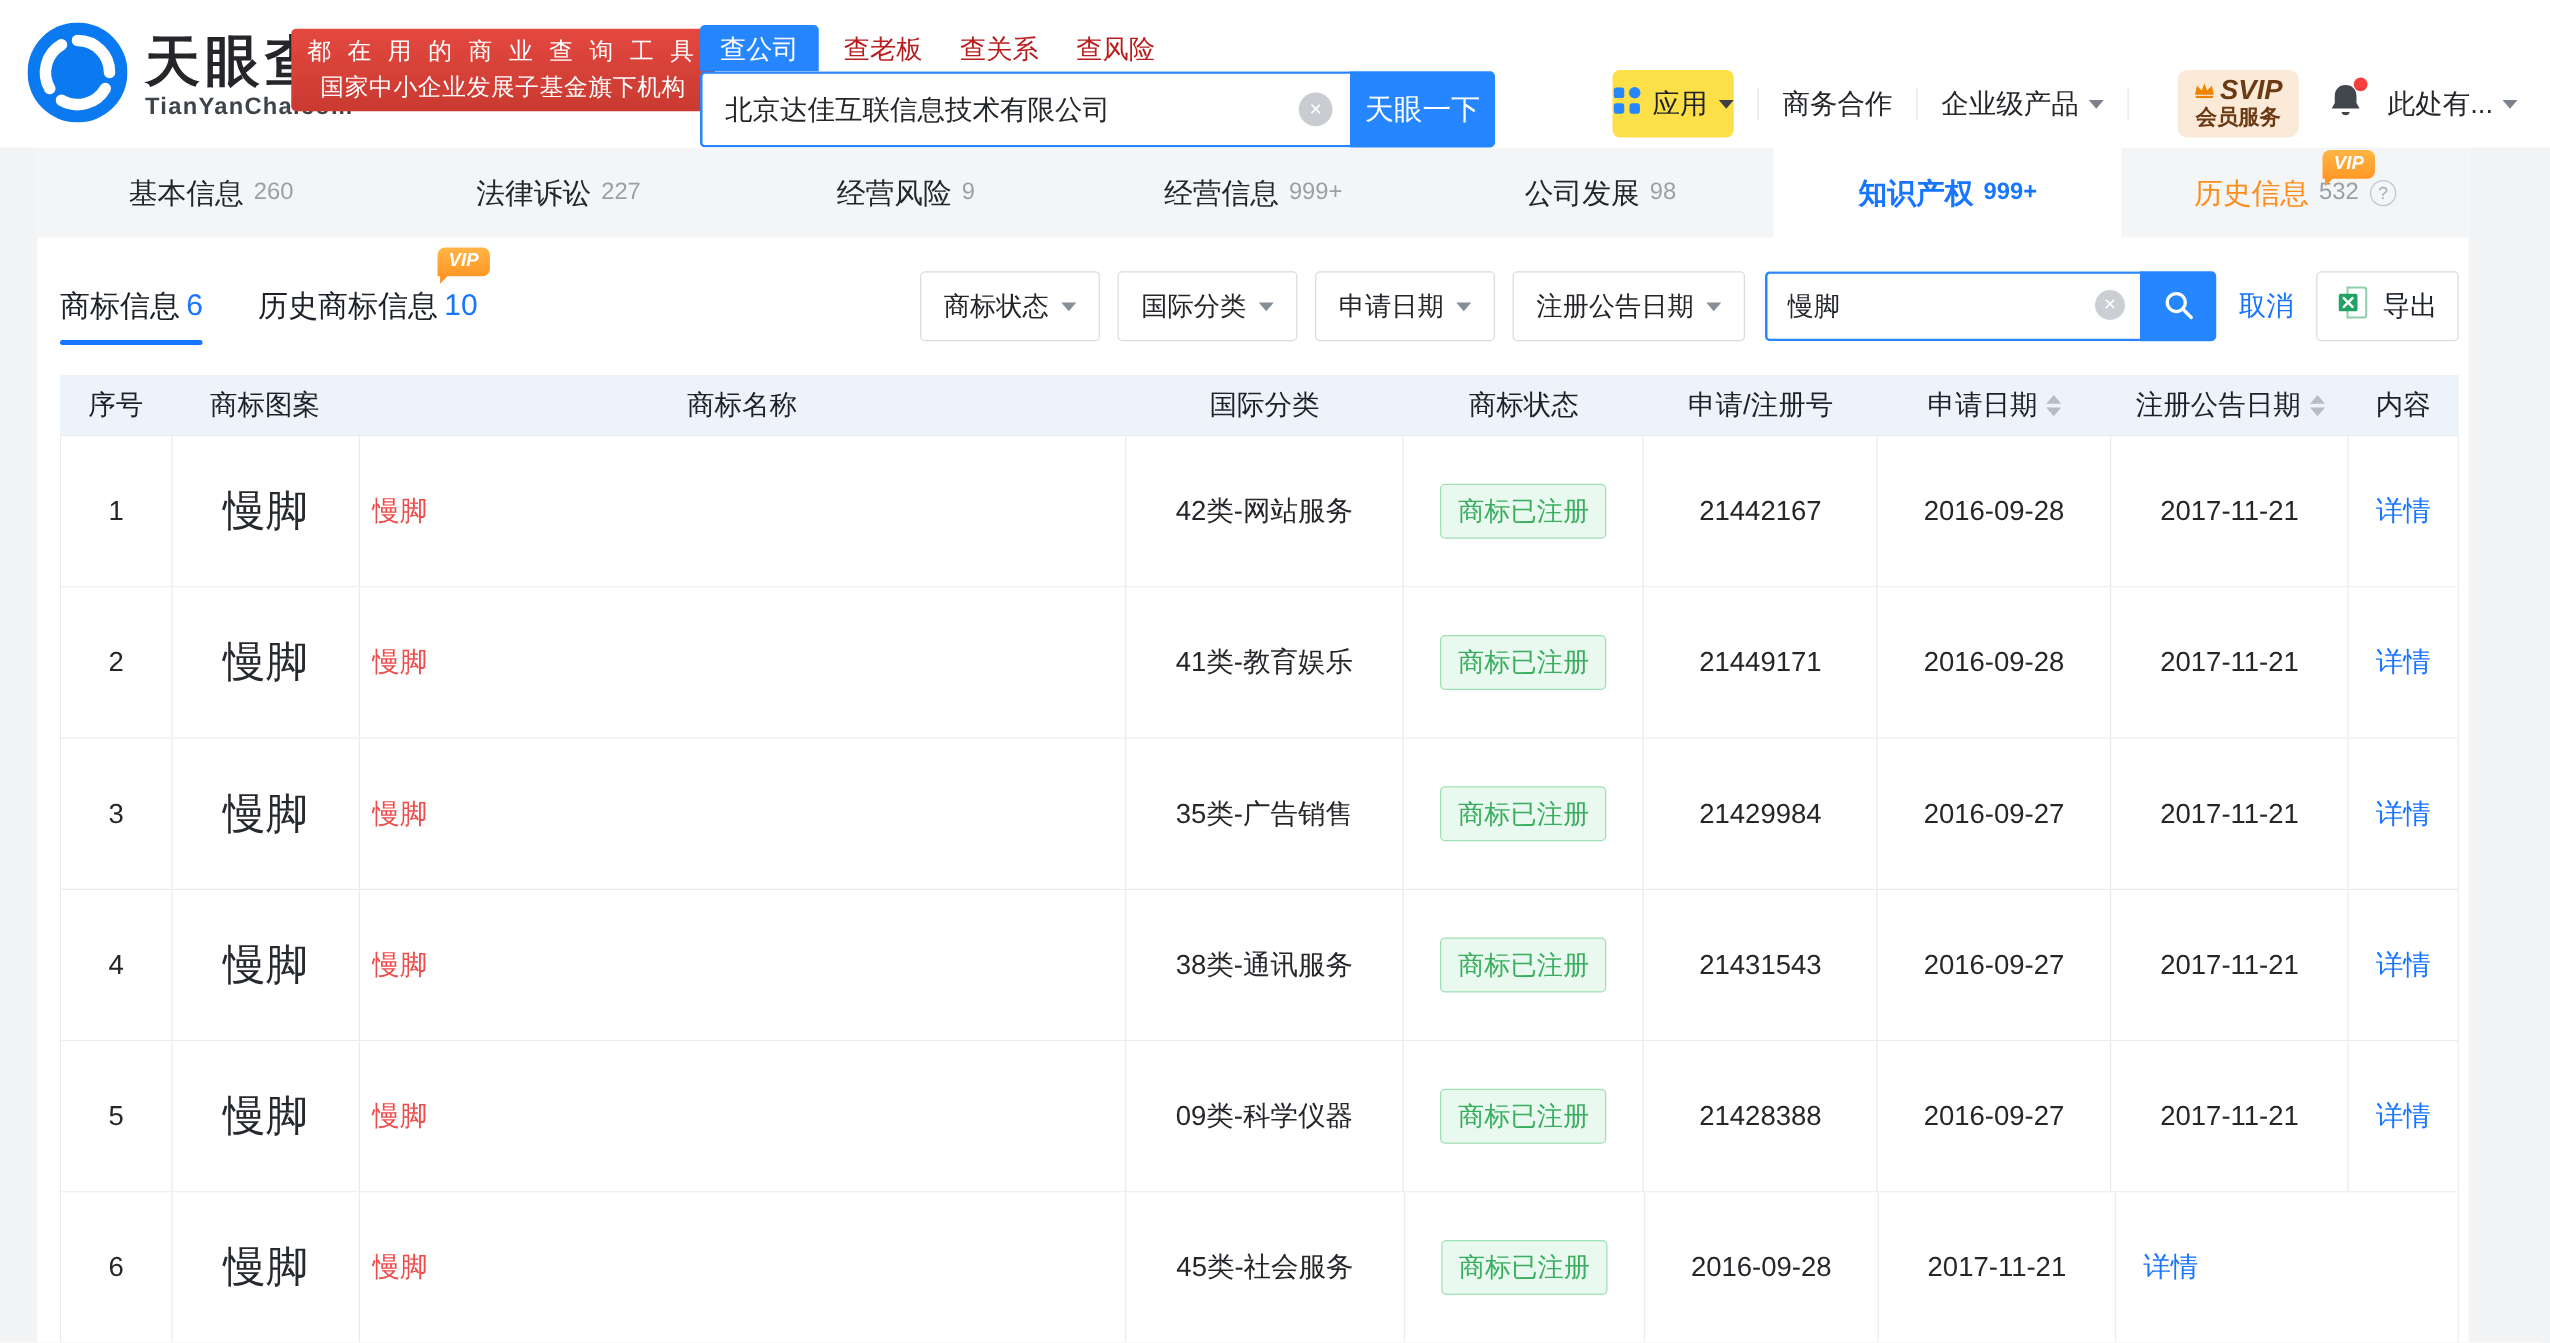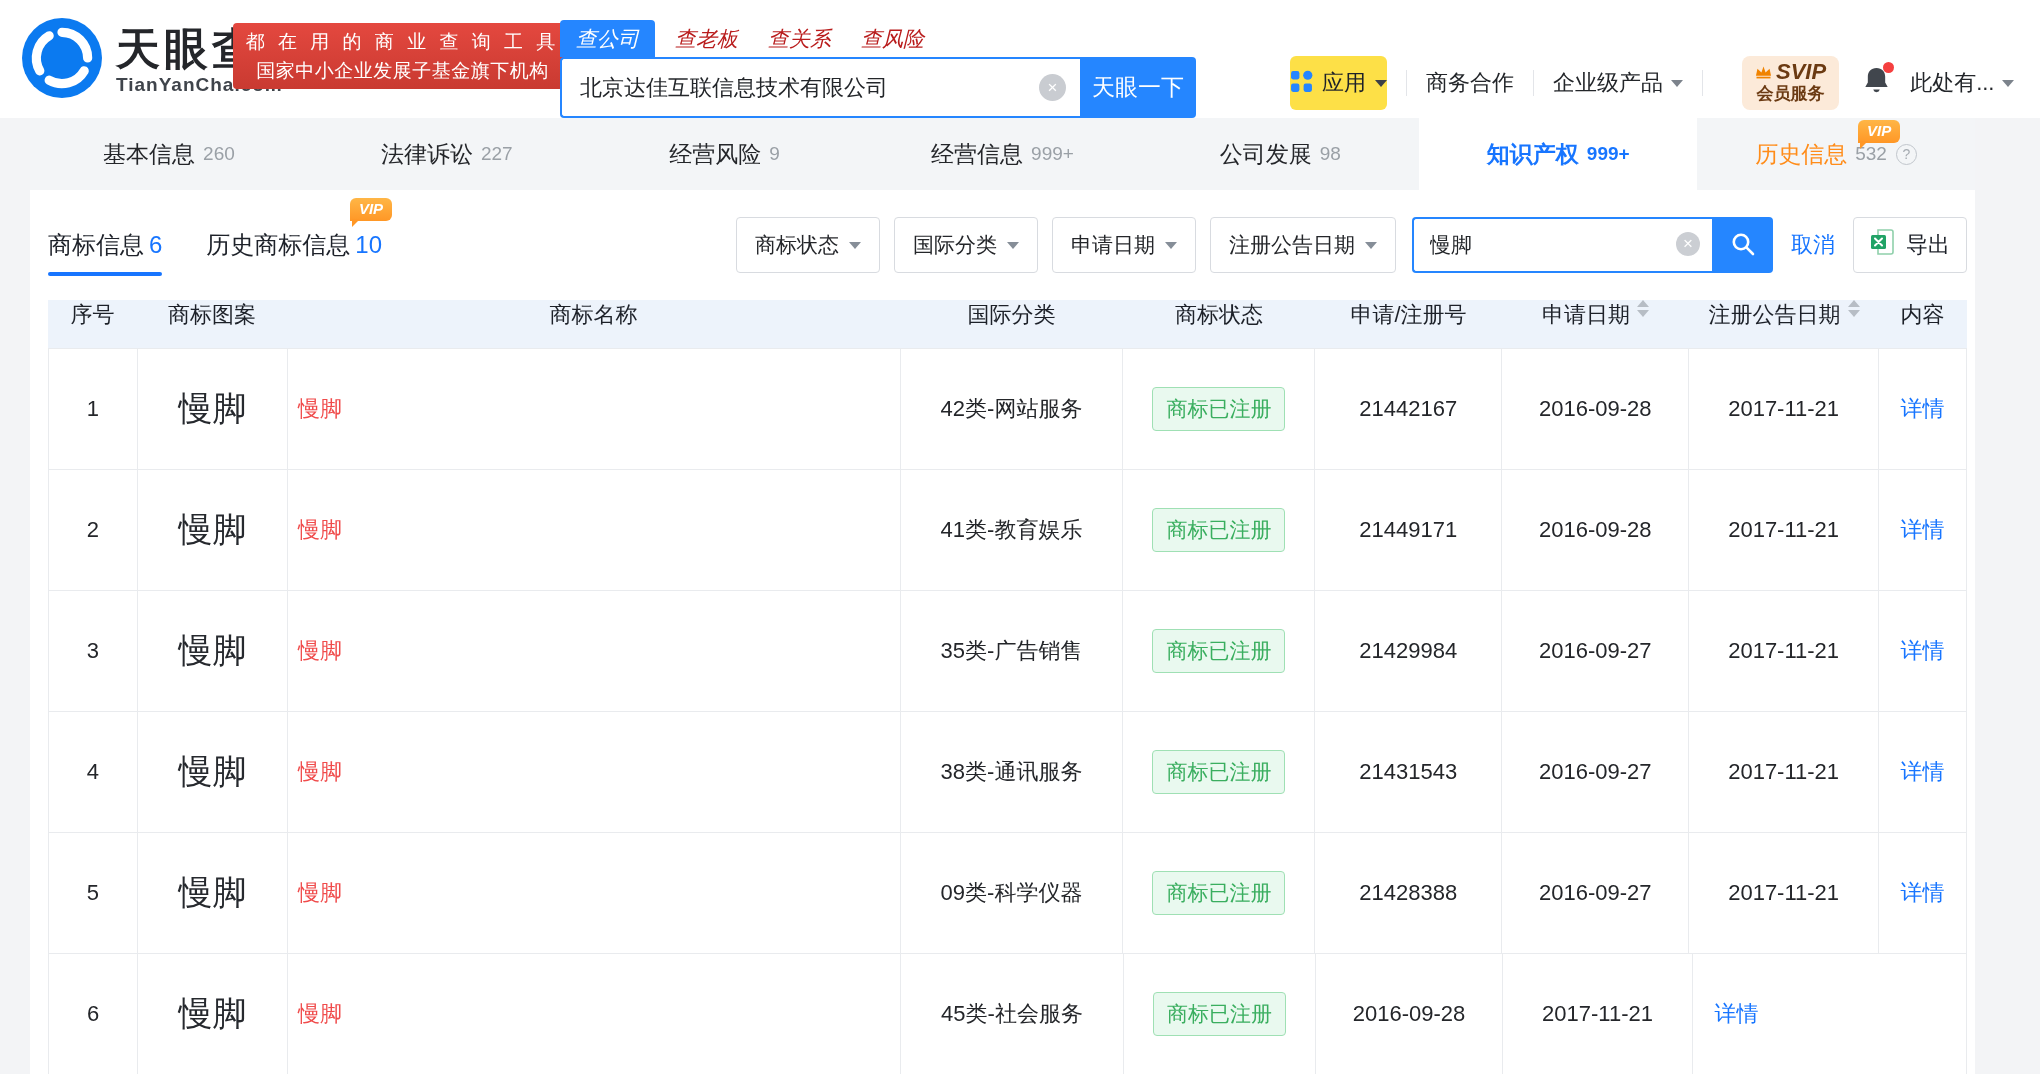--- a/index.html
+++ b/index.html
@@ -13,21 +13,21 @@
   .logo{position:absolute;left:22px;top:18px;display:flex;align-items:center;gap:14px;}
   .logo-txt .cn{font-size:44px;font-weight:700;letter-spacing:4px;color:#24262a;line-height:50px;}
   .logo-txt .en{font-size:19px;font-weight:700;color:#3f444b;letter-spacing:1px;}
   .slogan{position:absolute;left:233px;top:23px;width:339px;height:66px;border-radius:4px;
     background:linear-gradient(180deg,#e4483f,#c93a31);color:#fff;display:flex;flex-direction:column;
     align-items:center;justify-content:center;line-height:29px;}
   .slogan .l1{font-size:19px;letter-spacing:4px;}
   .slogan .l2{font-size:19px;letter-spacing:0.5px;}
 
   .search-area{position:absolute;left:560px;top:20px;width:636px;}
-  .search-tabs{display:flex;align-items:flex-end;height:37px;font-style:italic;}
+  .search-tabs{display:flex;align-items:flex-end;height:37px;}
   .search-tab{font-size:21px;color:#b91c1c;margin-right:30px;height:37px;display:flex;align-items:center;cursor:pointer;}
   .search-tab.active{background:#2586ff;color:#fff;border-radius:4px 4px 0 0;padding:0 16px;margin-right:20px;}
   .search-box{display:flex;height:61px;}
   .input-wrap{position:relative;flex:1;}
   .input-wrap input{width:100%;height:61px;border:2px solid #2586ff;border-right:none;border-radius:4px 0 0 4px;
     font-size:22px;color:#23262a;padding:0 52px 0 18px;outline:none;font-family:inherit;}
   .clear-ico{position:absolute;right:14px;top:17px;width:27px;height:27px;border-radius:50%;background:#c9ccd1;
     color:#fff;font-size:17px;display:flex;align-items:center;justify-content:center;cursor:pointer;}
   .go-btn{width:116px;background:#2586ff;color:#fff;border:none;font-size:23px;border-radius:0 4px 4px 0;}
 
@@ -78,21 +78,21 @@
     font-size:21px;color:#23262a;padding:0 44px 0 16px;outline:none;font-family:inherit;}
   .tm-wrap .clear-ico{width:24px;height:24px;top:15px;right:12px;background:#cbced3;}
   .tm-go{width:61px;background:#2586ff;border:none;border-radius:0 4px 4px 0;display:flex;align-items:center;justify-content:center;}
   .cancel-link{font-size:22px;color:#1775ff;margin:0 18px 0 18px;}
   .export-btn{height:56px;padding:0 16px;border:1px solid #d8dbe0;border-radius:4px;background:#fff;
     font-size:22px;color:#1d2129;display:flex;align-items:center;gap:10px;}
 
   
   .table{margin-top:24px;}
   .thead{display:flex;height:48px;background:#edf3fb;align-items:stretch;}
-  .th{display:flex;justify-content:center;font-size:22px;color:#1d2129;cursor:pointer;}
+  .th{display:flex;align-items:center;justify-content:center;font-size:22px;color:#1d2129;cursor:pointer;}
   .sort{display:flex;flex-direction:column;margin-left:7px;cursor:pointer;}
   .sort i{display:block;width:0;height:0;border-left:6px solid transparent;border-right:6px solid transparent;}
   .sort .up{border-bottom:7px solid #b7bdc5;margin-bottom:3px;}
   .sort .dn{border-top:7px solid #b7bdc5;}
   .tbody{border:1px solid #e9ebee;border-bottom:none;}
   .tr{display:flex;height:121px;border-bottom:1px solid #e9ebee;background:#fff;}
   .td{display:flex;align-items:center;justify-content:center;border-right:1px solid #e9ebee;font-size:22px;color:#24262a;}
   .td.c8{border-right:none;}
   .c0{width:89px;}.c1{width:150px;}.c2{width:613px;}.c3{width:223px;}.c4{width:192px;}
   .c5{width:187px;}.c6{width:187px;}.c7{width:190px;}.c8{width:87px;}

